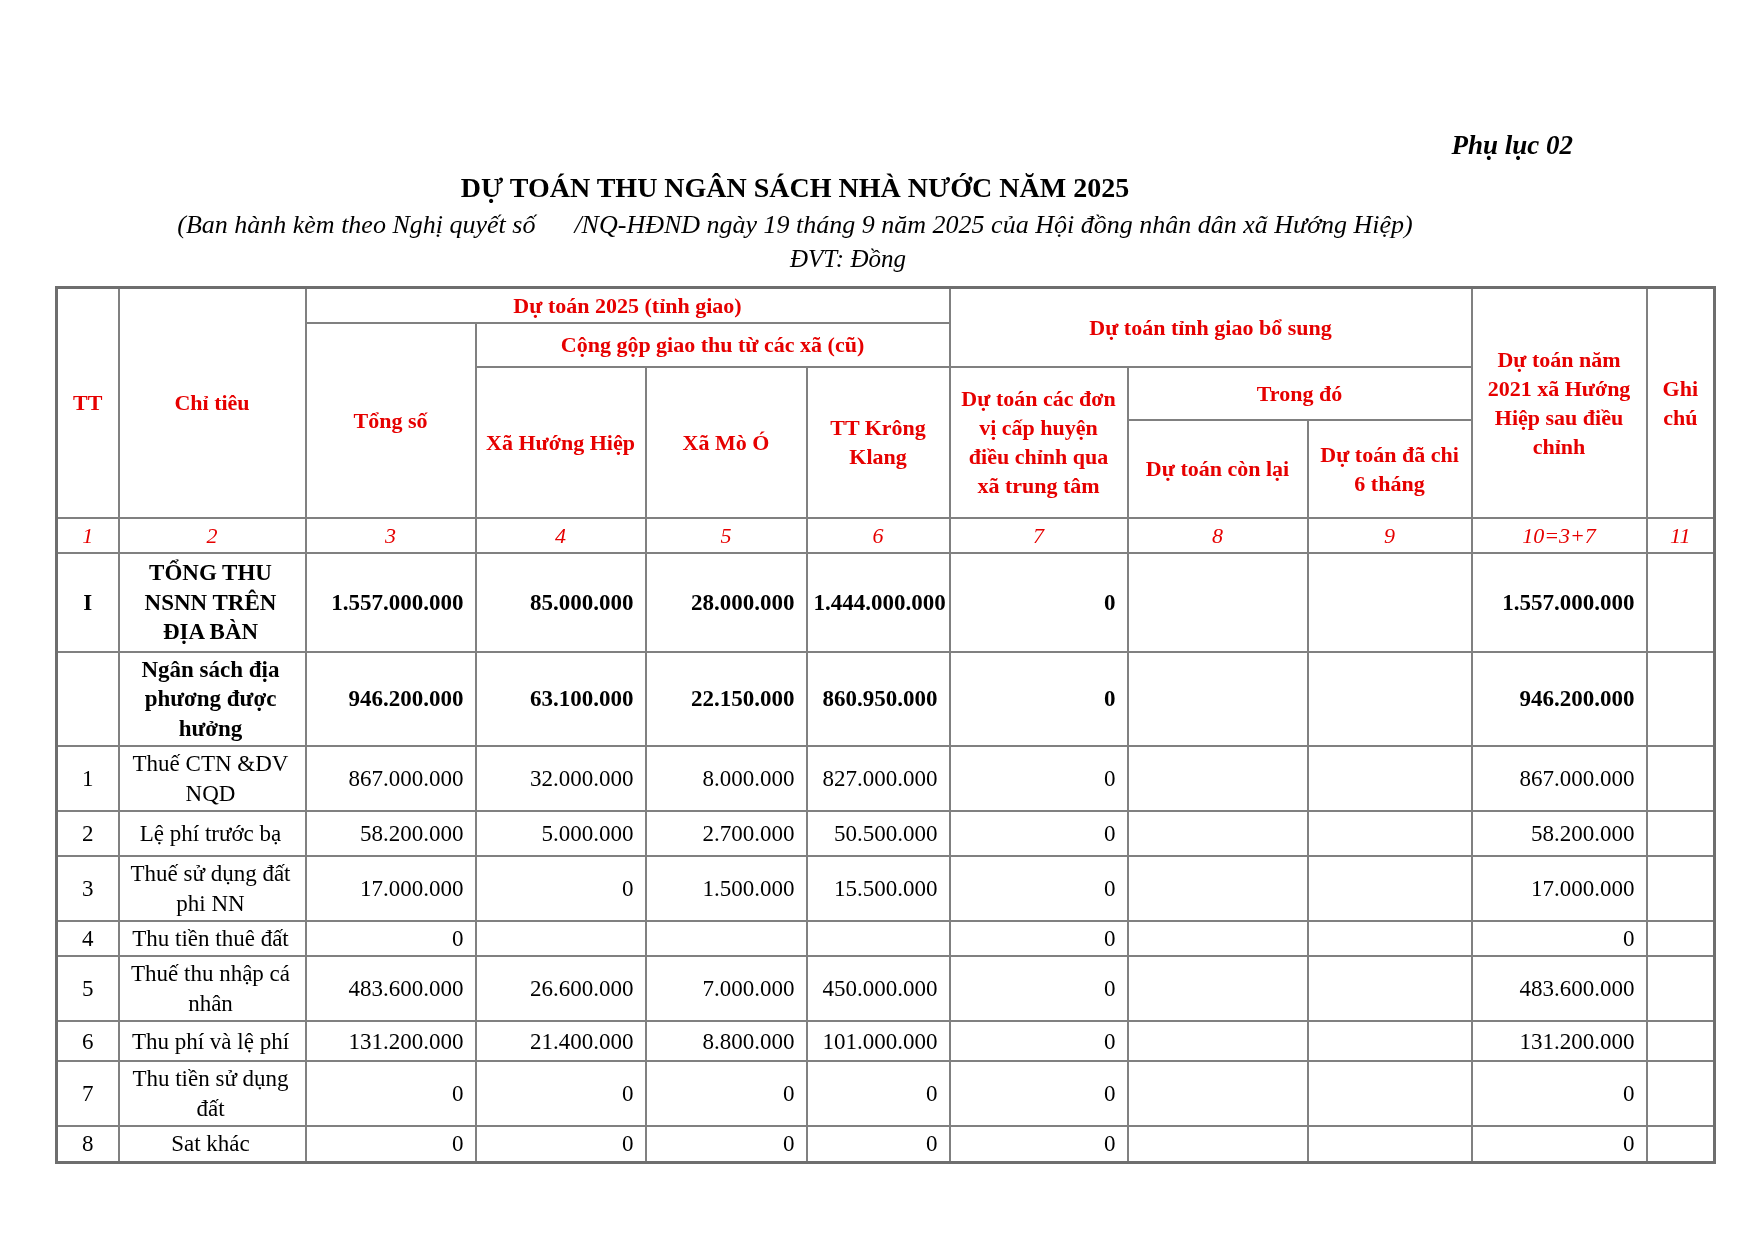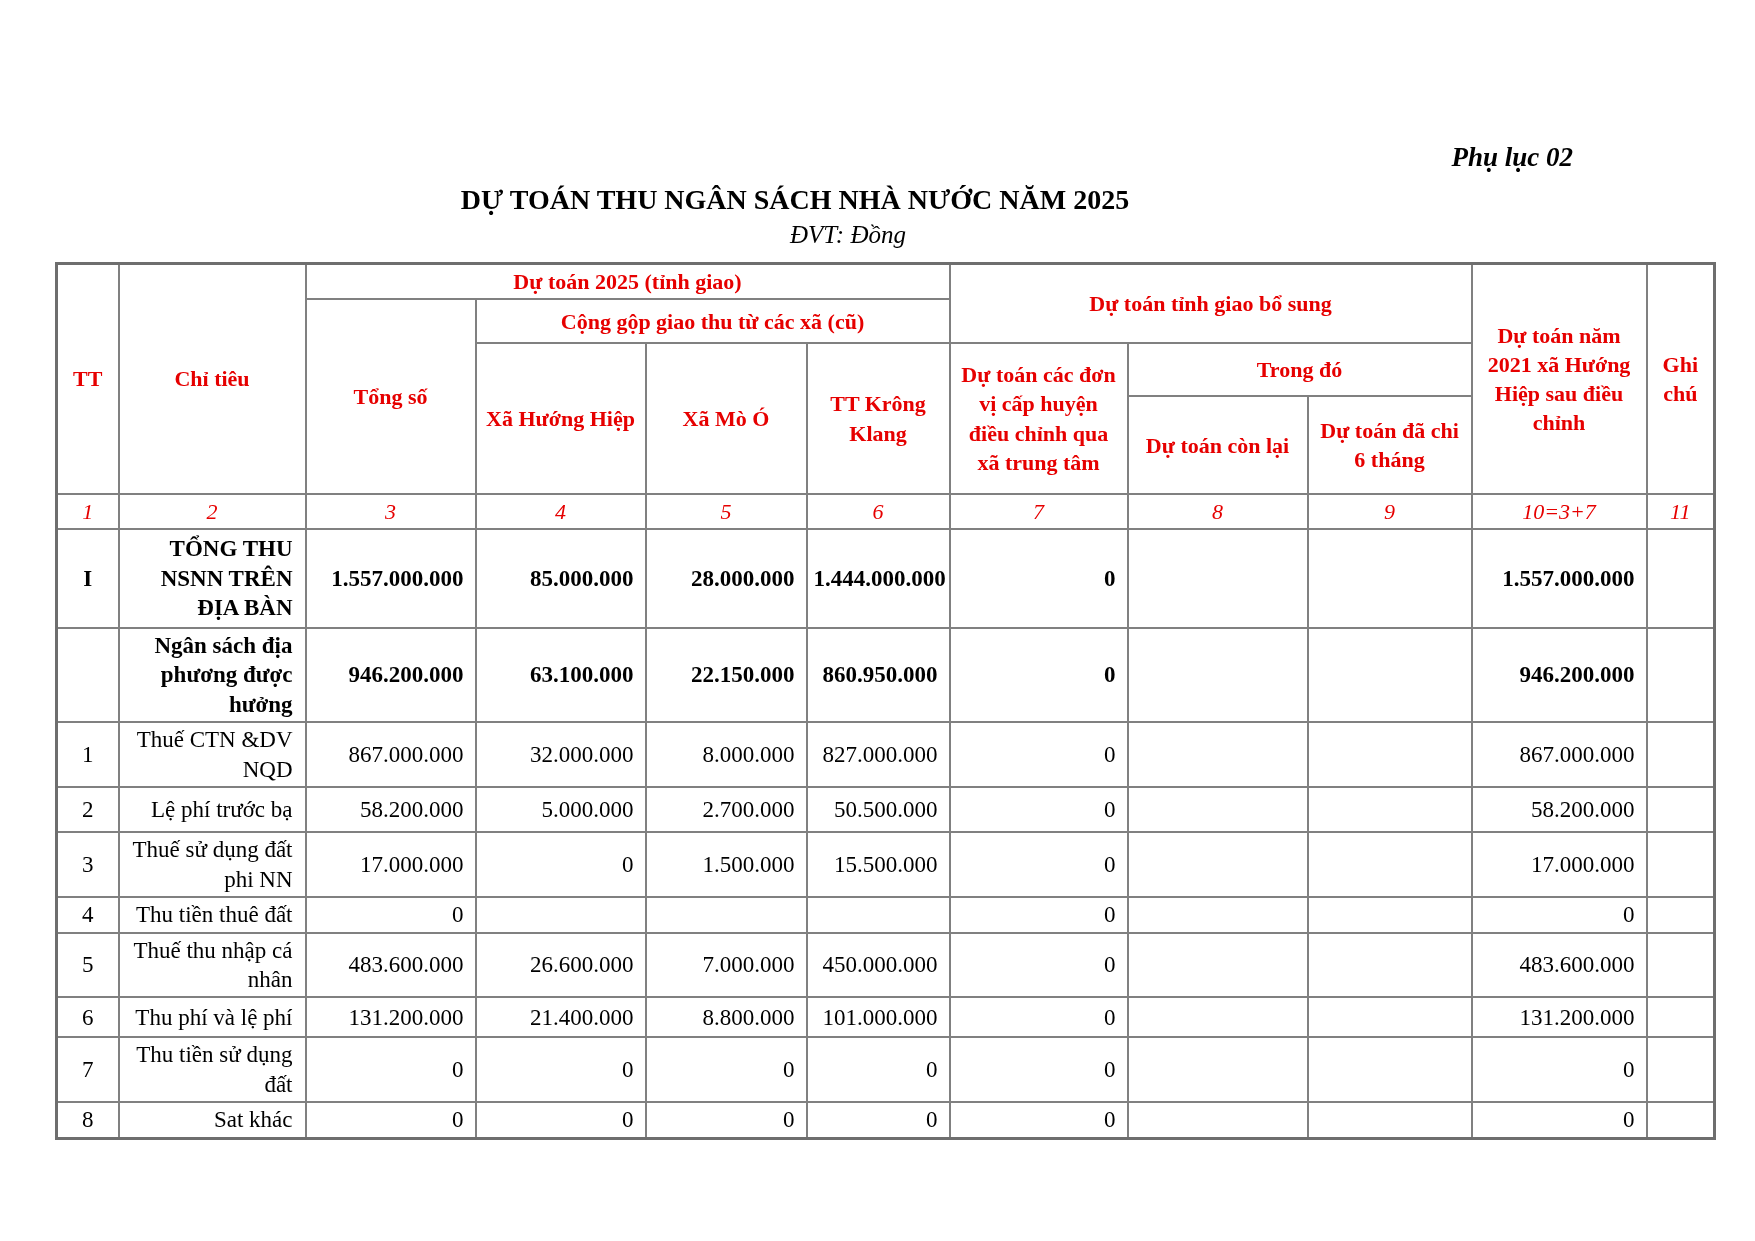--- a/index.html
+++ b/index.html
@@ -12,21 +12,21 @@
   .page {
     position: relative;
     width: 1755px;
     height: 1241px;
     background: #ffffff;
     overflow: hidden;
   }
   .content {
     position: absolute;
     left: 55px;
-    top: 12px;
+    top: 0;
     width: 1526px;
   }
   .appendix {
     margin-top: 130px;
     text-align: right;
     padding-right: 8px;
     font-size: 27px;
     font-weight: bold;
     font-style: italic;
     line-height: 1.15;
@@ -80,35 +80,36 @@
     font-weight: normal;
     font-style: italic;
     text-align: center;
     font-size: 22px;
   }
   tbody td {
     font-size: 23px;
     line-height: 1.28;
   }
   tbody td.ttc { text-align: center; }
-  tbody td.lbl { text-align: right; padding-left: 9px; padding-right: 12px; }
+  tbody td.lbl { text-align: center; padding-left: 9px; padding-right: 12px; }
   tbody td.num { text-align: right; padding-right: 11px; font-variant-numeric: tabular-nums; }
   tr.r-bold td { font-weight: bold; }
   tr.r-bolditalic td { font-weight: bold; }
 </style>
 </head>
 <body>
 
 <div class="page">
   <div class="content">
 
     <div class="appendix">Phụ lục 02</div>
 
     <div class="title-wrap">
       <div class="doc-title">DỰ TOÁN THU NGÂN SÁCH NHÀ NƯỚC NĂM 2025</div>
+      <div class="doc-subtitle">(Ban hành kèm theo Nghị quyết số&nbsp;&nbsp;&nbsp;&nbsp;&nbsp;&nbsp;/NQ-HĐND ngày 19 tháng 9 năm 2025 của Hội đồng nhân dân xã Hướng Hiệp)</div>
     </div>
 
     <div class="dvt-wrap">ĐVT: Đồng</div>
 
     <table class="budget">
       <colgroup>
         <col style="width:62px">
           <col style="width:187px">
           <col style="width:170px">
           <col style="width:170px">

